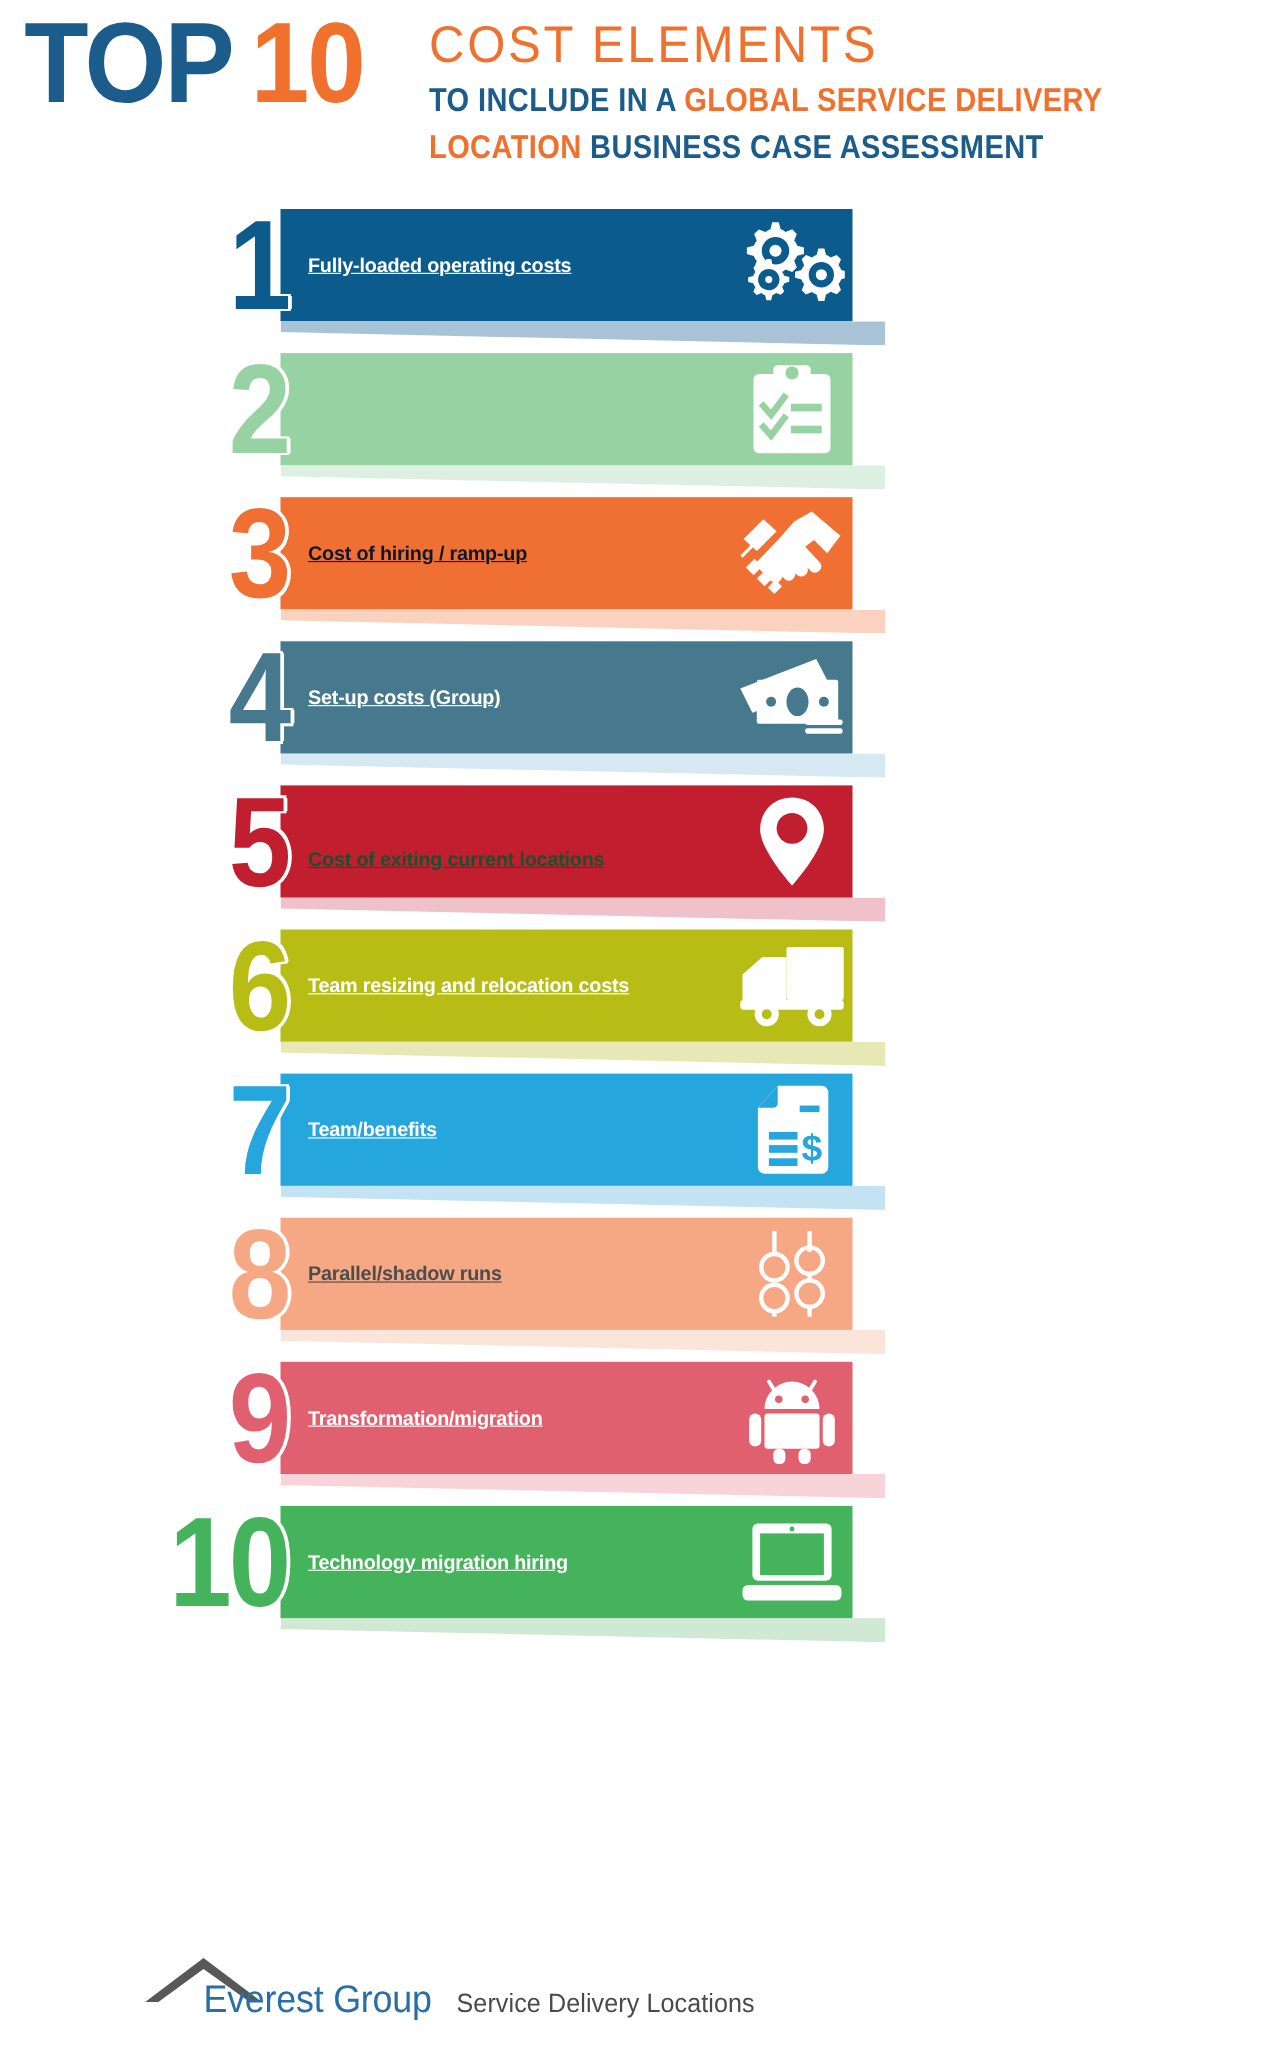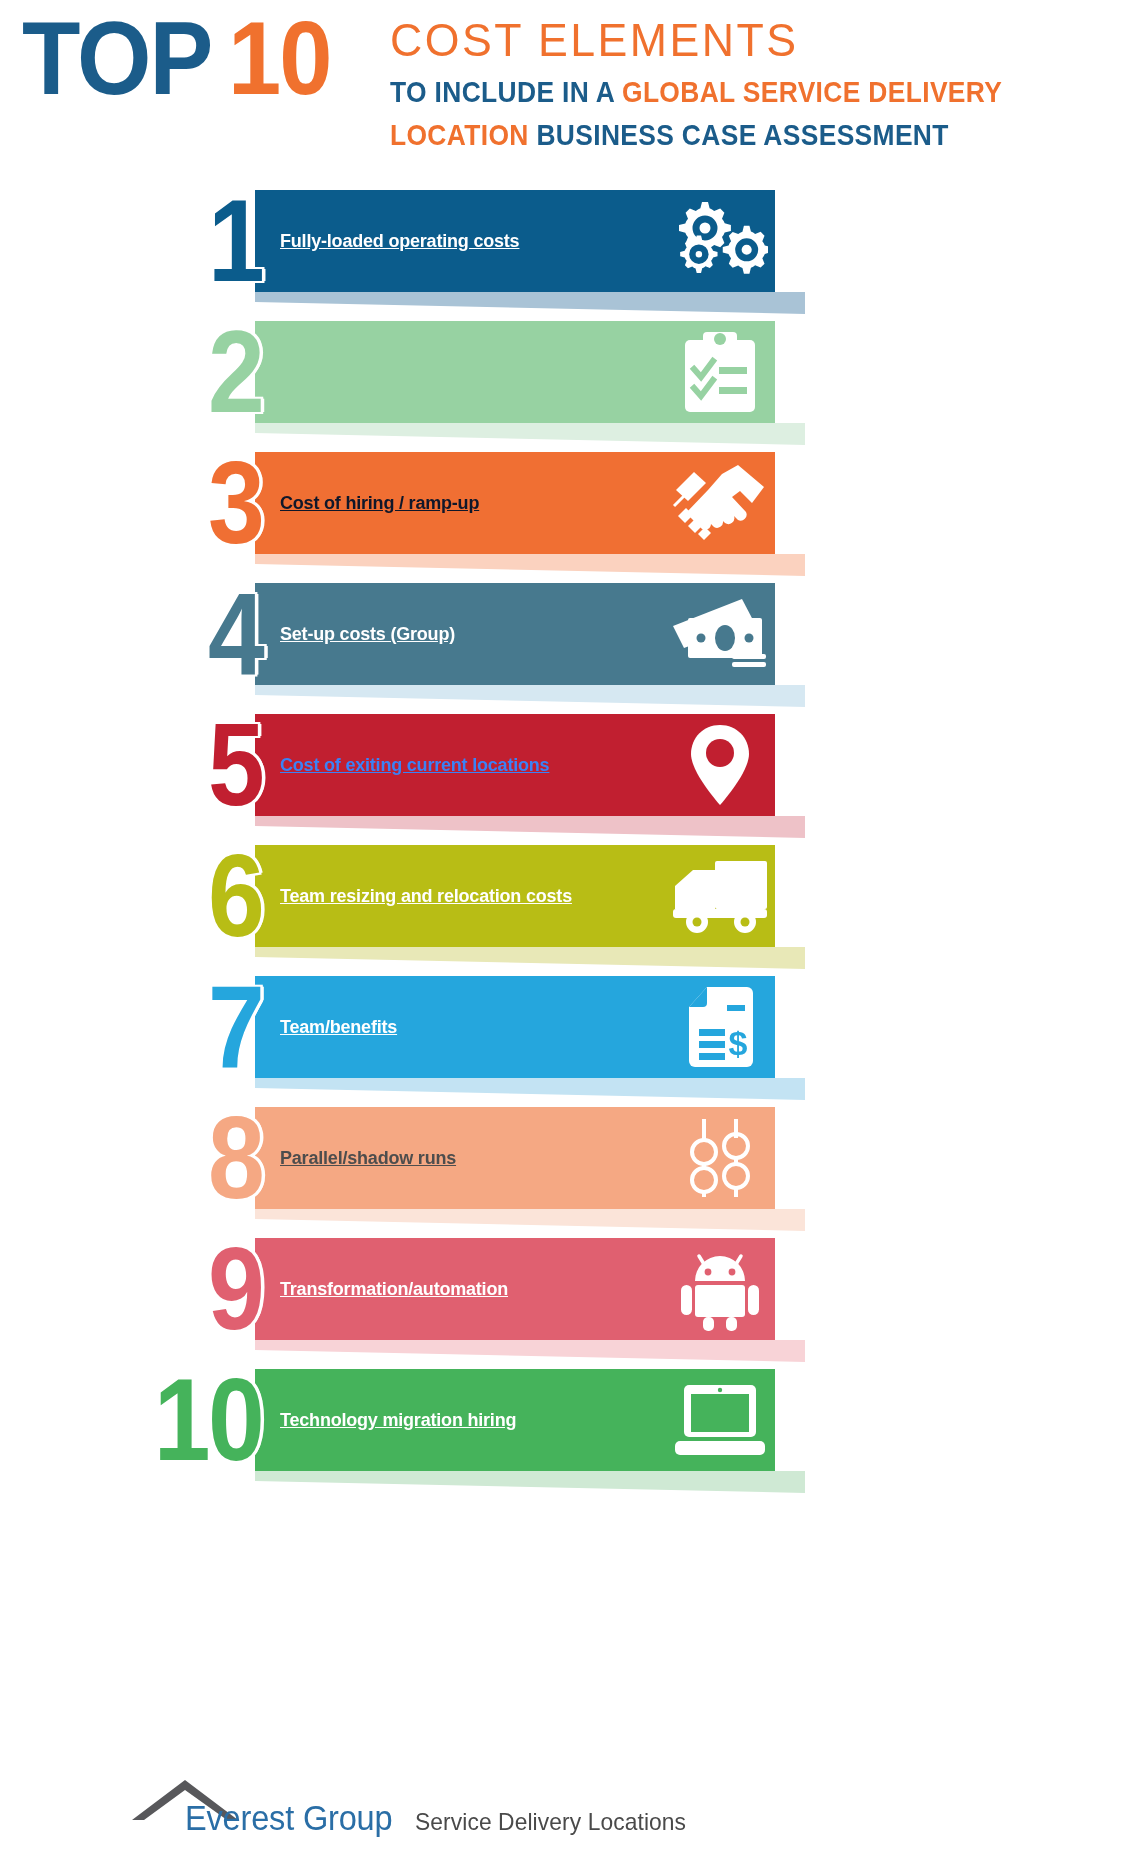--- a/index.html
+++ b/index.html
@@ -205,21 +205,21 @@
         <circle cx="79" cy="42" r="4.5" fill="#47798e"></circle>
         <rect x="62" y="58" width="34" height="5" rx="2"></rect>
         <rect x="62" y="66" width="34" height="5" rx="2"></rect>
       </svg>
       </div>
     </div>
     <div class="row">
       <div class="shadow" style="background: rgb(238, 194, 200);"></div>
       <div class="bar" style="background: rgb(193, 31, 48);"></div>
       <div class="num" style="color: rgb(193, 31, 48);">5</div>
-      <div class="label" style="color: #3b82f6;">Cost of exiting current locations</div>
+      <div class="label" style="color: #14532d; margin-top: 16px;">Cost of exiting current locations</div>
       <div class="icon">
         <svg width="62" height="84" viewBox="0 0 62 84" fill="#fff">
         <path d="M31 2 C14 2 2 15 2 31 C2 50 31 82 31 82 C31 82 60 50 60 31 C60 15 48 2 31 2 Z"></path>
         <circle cx="31" cy="30" r="14" fill="#c11f30"></circle>
       </svg>
       </div>
     </div>
     <div class="row">
       <div class="shadow" style="background: rgb(232, 232, 183);"></div>
       <div class="bar" style="background: rgb(184, 189, 21);"></div>
@@ -271,21 +271,21 @@
         <circle cx="52" cy="60" r="12"></circle>
         <path d="M20 76 L20 81"></path>
           <path d="M52 72 L52 81"></path>
       </svg>
       </div>
     </div>
     <div class="row">
       <div class="shadow" style="background: rgb(248, 211, 215);"></div>
       <div class="bar" style="background: rgb(224, 96, 112);"></div>
       <div class="num" style="color: rgb(224, 96, 112);">9</div>
-      <div class="label" style="color: rgb(255, 255, 255);">Transformation/automation</div>
+      <div class="label" style="color: rgb(255, 255, 255);">Transformation/migration</div>
       <div class="icon">
         <svg width="78" height="84" viewBox="0 0 78 84" fill="#fff">
         <path d="M18 9 L26 22" stroke="#fff" stroke-width="3.5" fill="none" stroke-linecap="round"></path>
         <path d="M60 9 L52 22" stroke="#fff" stroke-width="3.5" fill="none" stroke-linecap="round"></path>
         <path d="M14 34 a25 25 0 0 1 50 0 Z"></path>
         <circle cx="27" cy="25" r="3.4" fill="#e06070"></circle>
         <circle cx="51" cy="25" r="3.4" fill="#e06070"></circle>
         <rect x="14" y="38" width="50" height="32" rx="3"></rect>
         <rect x="0" y="38" width="11" height="30" rx="5.5"></rect>
         <rect x="67" y="38" width="11" height="30" rx="5.5"></rect>

